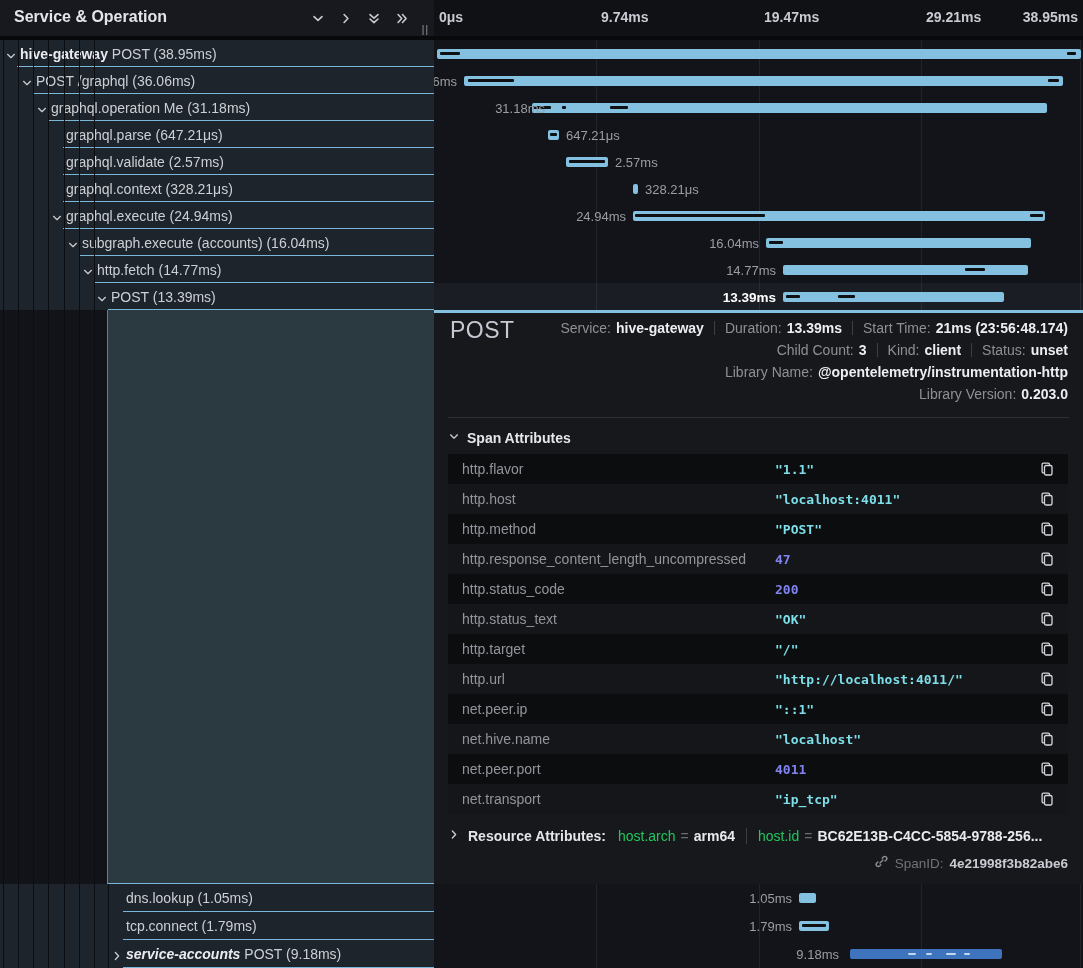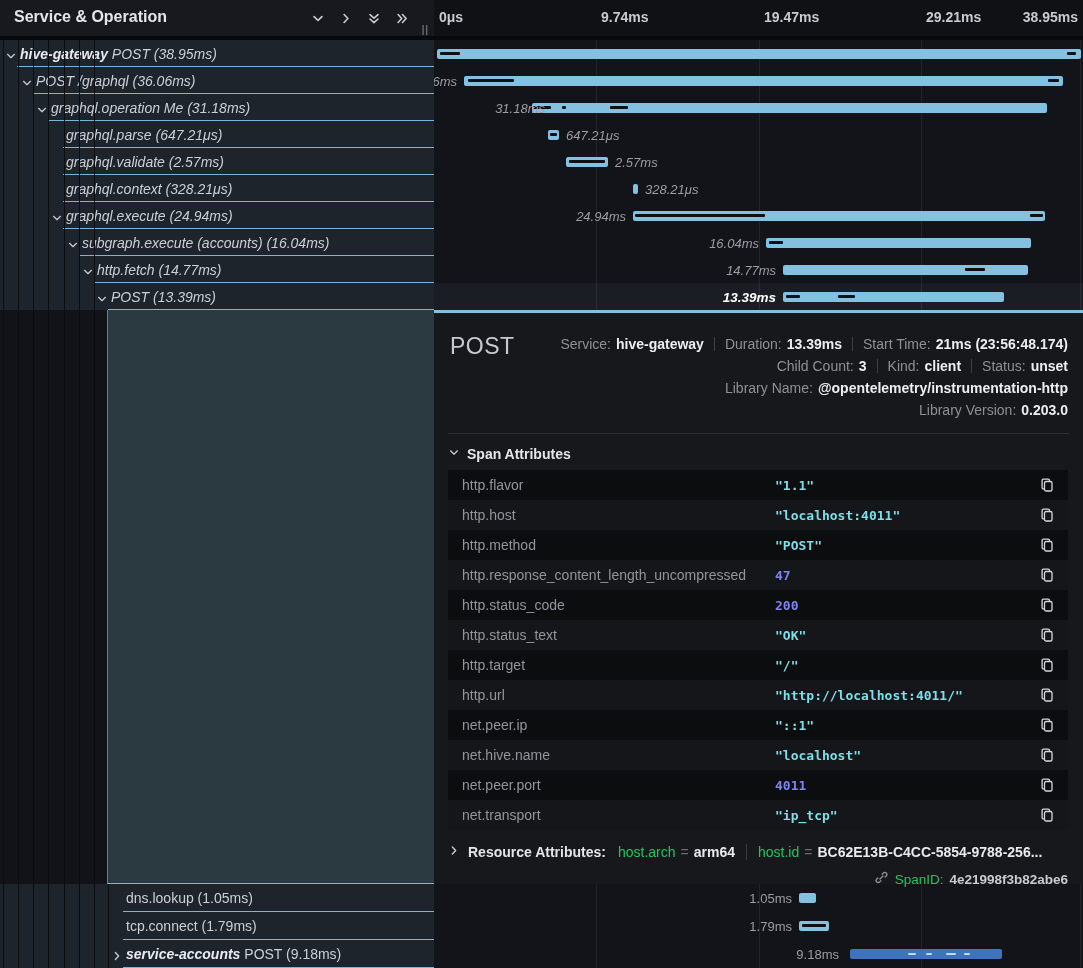--- a/index.html
+++ b/index.html
@@ -12,21 +12,21 @@
   .tick{position:absolute;top:9px;font-size:14px;font-weight:600;color:#c9cbd3;white-space:nowrap;}
   
   #header-left{position:absolute;left:0;top:0;width:434px;height:36px;background:#17191e;z-index:3;}
   #panel-title{position:absolute;left:14px;top:8px;font-size:16px;font-weight:700;color:#e4e5eb;}
   .hicon{position:absolute;top:10px;width:16px;height:16px;color:#c9cbd2;cursor:pointer;background:none;border:none;padding:0;}
   .hicon svg{display:block;}
   #drag-handle{position:absolute;right:5px;bottom:1px;color:#9a9ca3;font-size:10px;letter-spacing:1px;}
   #header-gap{position:absolute;left:0;top:36px;width:1083px;height:4px;background:#08090b;z-index:3;}
   
   .rows{position:absolute;left:0;width:1083px;z-index:3;}
-  #rows-top{top:40px;height:270px;font-style:italic;}
+  #rows-top{top:40px;height:270px;}
   #rows-bottom{top:884px;height:84px;}
   .row{position:relative;width:1083px;}
   .tcell{position:absolute;left:0;top:0;width:434px;height:100%;background:#1e242b;overflow:hidden;}
   .tree-chev{position:absolute;top:50%;margin-top:-6px;width:12px;height:12px;color:#c6c8ce;z-index:6;}
   .tlabel{position:absolute;top:50%;transform:translateY(-50%);font-size:14px;color:#ccd0d6;white-space:nowrap;z-index:6;}
   .tsvc{font-weight:700;color:#e9ebf0;}
   .tsvc.it{font-style:italic;}
   .tborder{position:absolute;bottom:0;height:1px;background:#79b6d9;z-index:7;}
   .bcell{position:absolute;left:434px;top:0;width:649px;height:100%;overflow:hidden;}
   .bcell.selected{background:rgba(170,200,230,0.055);}
@@ -38,21 +38,21 @@
   .blabel.strong{color:#ffffff;font-weight:700;font-size:13.5px;}
   
   .guides{position:absolute;left:0;width:434px;z-index:4;pointer-events:none;}
   .guide{position:absolute;top:0;bottom:0;width:1px;background:#0c0d10;}
   #mid-left{position:absolute;left:0;top:310px;width:107px;height:574px;background:#111318;z-index:1;}
   #big-panel{position:absolute;left:107px;top:310px;width:327px;height:574px;background:#2b3941;
              border-left:1px solid #4e8aa6;border-bottom:1px solid #79b6d9;box-sizing:border-box;z-index:5;}
   
   #detail{position:absolute;left:434px;top:310px;width:649px;height:574px;background:#17181c;
           border-top:3px solid #84c1e0;box-sizing:border-box;z-index:6;}
-  #detail-head{display:flex;justify-content:space-between;align-items:flex-start;padding:20px 15px 0 16px;}
+  #detail-head{display:flex;justify-content:space-between;align-items:flex-start;padding:4px 15px 0 16px;}
   #detail-title{font-size:23px;font-weight:500;color:#c6c9d4;letter-spacing:0.5px;}
   #meta{display:flex;flex-direction:column;align-items:flex-end;}
   .meta-line{display:flex;align-items:center;height:22px;font-size:14px;}
   .m-label{color:#8e9096;margin-right:5px;white-space:pre;}
   .m-value{color:#eceef2;font-weight:700;white-space:pre;}
   .m-sep{width:1px;height:14px;background:#3c3e44;margin:0 10px;}
   #detail-divider{height:1px;background:#2d2f35;margin:12px 14px 0 14px;}
   #attr-head{display:flex;align-items:center;margin:12px 0 8px 14px;color:#e4e6ea;font-size:14px;font-weight:700;}
   #attr-head svg{margin-right:7px;color:#c9cbd2;}
   #attr-table{margin:0 15px 0 14px;}
@@ -66,21 +66,21 @@
   .copy-btn{position:absolute;right:13px;top:7px;width:16px;height:16px;color:#d5d7dc;background:none;border:none;padding:0;cursor:pointer;}
   #resource-line{display:flex;align-items:center;margin:14px 15px 0 14px;font-size:14px;white-space:nowrap;overflow:hidden;}
   #resource-line svg{margin-right:8px;color:#c9cbd2;flex:none;}
   #resource-title{font-weight:700;color:#e3e5ea;margin-right:12px;}
   .r-key{color:#22c55e;}
   .r-eq{color:#6a6c73;margin:0 5px;}
   .r-val{color:#e8eaee;font-weight:700;}
   .r-sep{width:1px;height:16px;background:#3a3c42;margin:0 11px;}
   #spanid-line{display:flex;justify-content:flex-end;align-items:center;margin:10px 15px 0 0;font-size:13.5px;}
   #spanid-line svg{color:#8b8d94;margin-right:6px;}
-  #spanid-label{color:#22c55e;margin-right:6px;}
+  #spanid-label{color:#737373;margin-right:6px;}
   #spanid-value{color:#c9cbd2;font-weight:700;}
 </style>
 </head>
 <body>
 
 <div id="app">
 
   <div id="right-region">
     <div id="gridlines">
         <div class="gridline" style="left: 162px;"></div>

